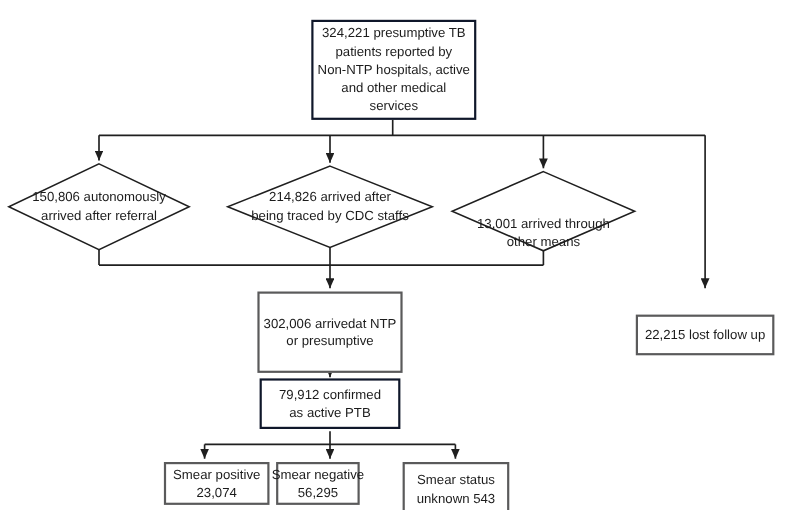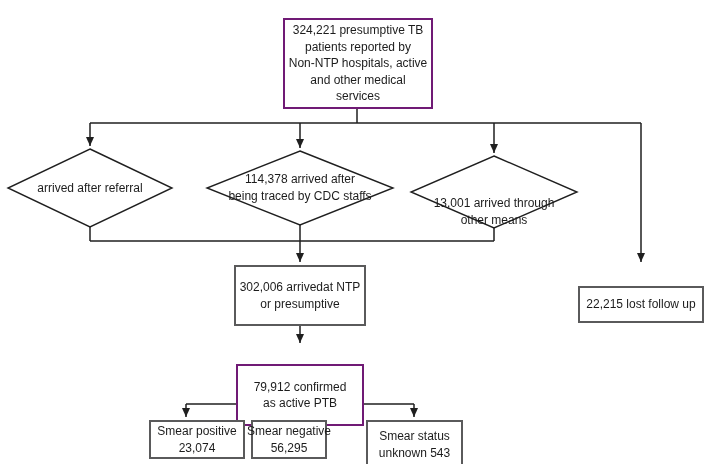--- a/index.html
+++ b/index.html
@@ -16,21 +16,21 @@
   .diamond{stroke:#1f1f1f;stroke-width:1.4;fill:#ffffff;}
   .box{
     position:absolute;
     box-sizing:border-box;
     background:#ffffff;
     display:flex;flex-direction:column;
     justify-content:center;align-items:center;
     text-align:center;
     font-size:12px;line-height:16.5px;
   }
-  .border-dark{border:2px solid #701a75;}
+  .border-dark{border:2px solid #0f172a;}
   .border-gray{border:2px solid #5a5a5b;}
   .dlabel{
     position:absolute;
     display:flex;flex-direction:column;
     justify-content:center;align-items:center;
     text-align:center;
     font-size:12px;line-height:17px;
   }
   .tl{white-space:nowrap;}
 </style>
@@ -79,41 +79,42 @@
 
   <div class="box border-dark" style="left:283px;top:18px;width:150px;height:91px;">
     <div class="tl">324,221 presumptive TB</div>
     <div class="tl">patients reported by</div>
     <div class="tl">Non-NTP hospitals, active</div>
     <div class="tl">and other medical</div>
     <div class="tl">services</div>
   </div>
 
   <div class="dlabel" style="left:8px;top:165px;width:164px;height:46px;">
+    <div class="tl">150,806 autonomously</div>
     <div class="tl">arrived after referral</div>
   </div>
   <div class="dlabel" style="left:215px;top:165px;width:170px;height:46px;">
-    <div class="tl">114,378 arrived after</div>
+    <div class="tl">214,826 arrived after</div>
     <div class="tl">being traced by CDC staffs</div>
   </div>
   <div class="dlabel" style="left:414px;top:169px;width:160px;height:46px;margin-top:20px;">
     <div class="tl">13,001 arrived through</div>
     <div class="tl">other means</div>
   </div>
 
   <div class="box border-gray" style="left:578px;top:264px;width:126px;height:37px;margin-top:22px;">
     <div class="tl">22,215 lost follow up</div>
   </div>
 
-  <div class="box border-gray" style="left:234px;top:265px;width:132px;height:61px;">
+  <div class="box border-gray" style="left:234px;top:265px;width:132px;height:74px;">
     <div class="tl">302,006 arrivedat NTP</div>
     <div class="tl">or presumptive</div>
   </div>
 
-  <div class="box border-dark" style="left:236px;top:364px;width:128px;height:62px;">
+  <div class="box border-dark" style="left:236px;top:344px;width:128px;height:46px;">
     <div class="tl">79,912 confirmed</div>
     <div class="tl">as active PTB</div>
   </div>
 
   <div class="box border-gray" style="left:137px;top:420px;width:96px;height:39px;margin-left:12px;">
     <div class="tl">Smear positive</div>
     <div class="tl">23,074</div>
   </div>
 
   <div class="box border-gray" style="left:251px;top:420px;width:76px;height:39px;align-items:center;">

